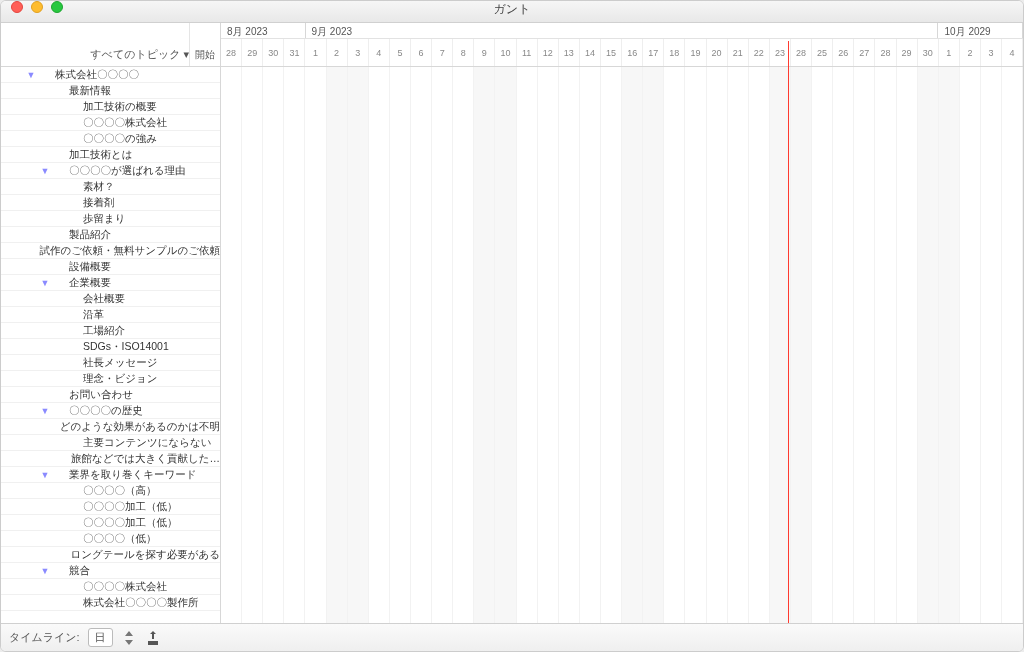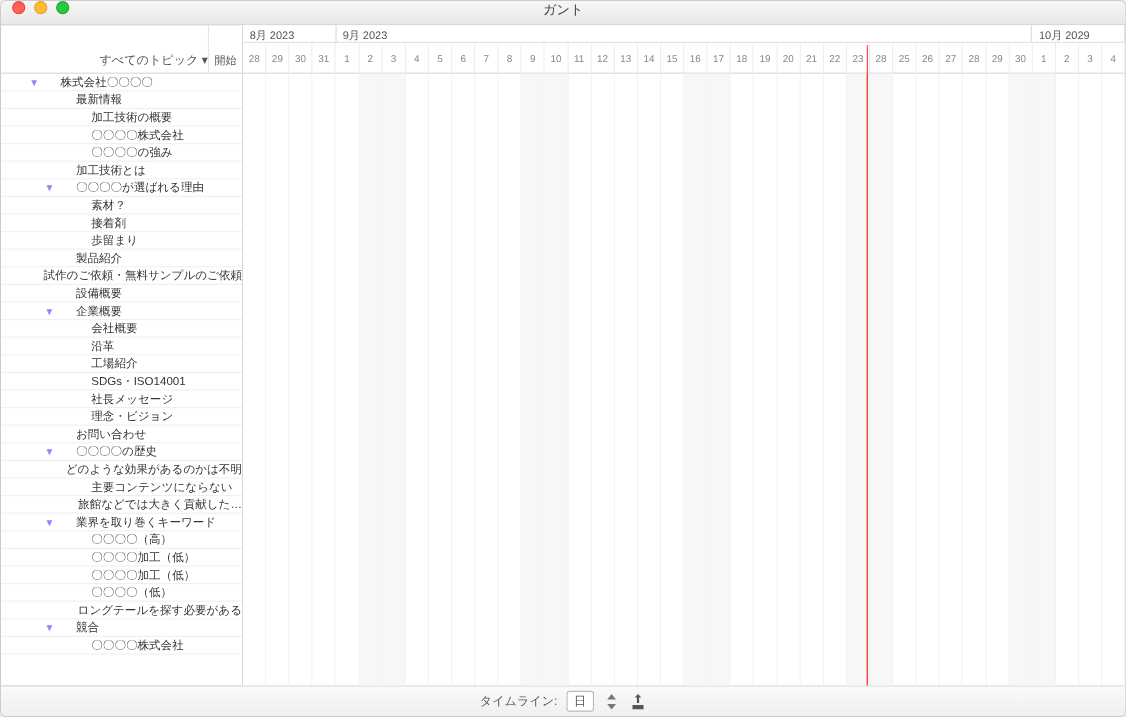--- a/index.html
+++ b/index.html
@@ -26,21 +26,21 @@
   .timeline { flex: 1; display: flex; flex-direction: column; min-width: 0; background: #fff; position: relative; }
   .tl-head { height: 44px; border-bottom: 1px solid #d7d7d7; display: flex; flex-direction: column; }
   .months { height: 16px; display: flex; border-bottom: 1px solid #e2e2e2; }
   .month { border-right: 1px solid #d7d7d7; font-size: 10px; color: #555; padding: 2px 4px 0 6px; }
   .days { flex: 1; display: flex; }
   .day { width: 21.4px; border-right: 1px solid #eee; font-size: 9px; color: #888; display: flex; align-items: center; justify-content: center; }
   .grid { flex: 1; display: flex; position: relative; }
   .col { width: 21.4px; border-right: 1px solid #f2f2f2; }
   .col.we { background: #f7f7f7; }
   .today-line { position: absolute; top: 0; bottom: 0; width: 1px; background: #ff3b30; }
-  .footer { height: 28px; border-top: 1px solid #d0d0d0; background: linear-gradient(#fafafa,#efefef); display: flex; align-items: center; justify-content: center; padding: 0 8px; gap: 8px; font-size: 11px; color: #555; }
+  .footer { height: 28px; border-top: 1px solid #d0d0d0; background: linear-gradient(#fafafa,#efefef); display: flex; align-items: center; justify-content: flex-start; padding: 0 8px; gap: 8px; font-size: 11px; color: #555; }
   .ft-sel { border: 1px solid #bbb; border-radius: 3px; padding: 1px 6px; background: #fff; font-size: 11px; }
   .ft-icon { width: 16px; height: 16px; display: inline-flex; align-items: center; justify-content: center; color: #666; }
 </style>
 </head>
 <body>
 
 <div class="window">
   <div class="titlebar">
     <div class="traffic">
       <div class="tl r"></div>
@@ -217,20 +217,25 @@
           </div>
           <div class="row">
             <span class="spacer" style="width: 22px;"></span>
             <span class="arrow down"></span>
             <span>競合</span>
           </div>
           <div class="row">
             <span class="spacer" style="width: 36px;"></span>
             <span class="spacer" style="width: 12px;"></span>
             <span>〇〇〇〇株式会社</span>
+          </div>
+          <div class="row">
+            <span class="spacer" style="width: 36px;"></span>
+            <span class="spacer" style="width: 12px;"></span>
+            <span>株式会社〇〇〇〇製作所</span>
           </div>
         </div>
     </div>
 
     <div class="timeline">
       <div class="tl-head">
         <div class="months" id="months">
             <div class="month" style="width: 85.6px;">8月 2023</div>
             <div class="month" style="width: 642px;">9月 2023</div>
             <div class="month" style="width: 85.6px;">10月 2029</div>

